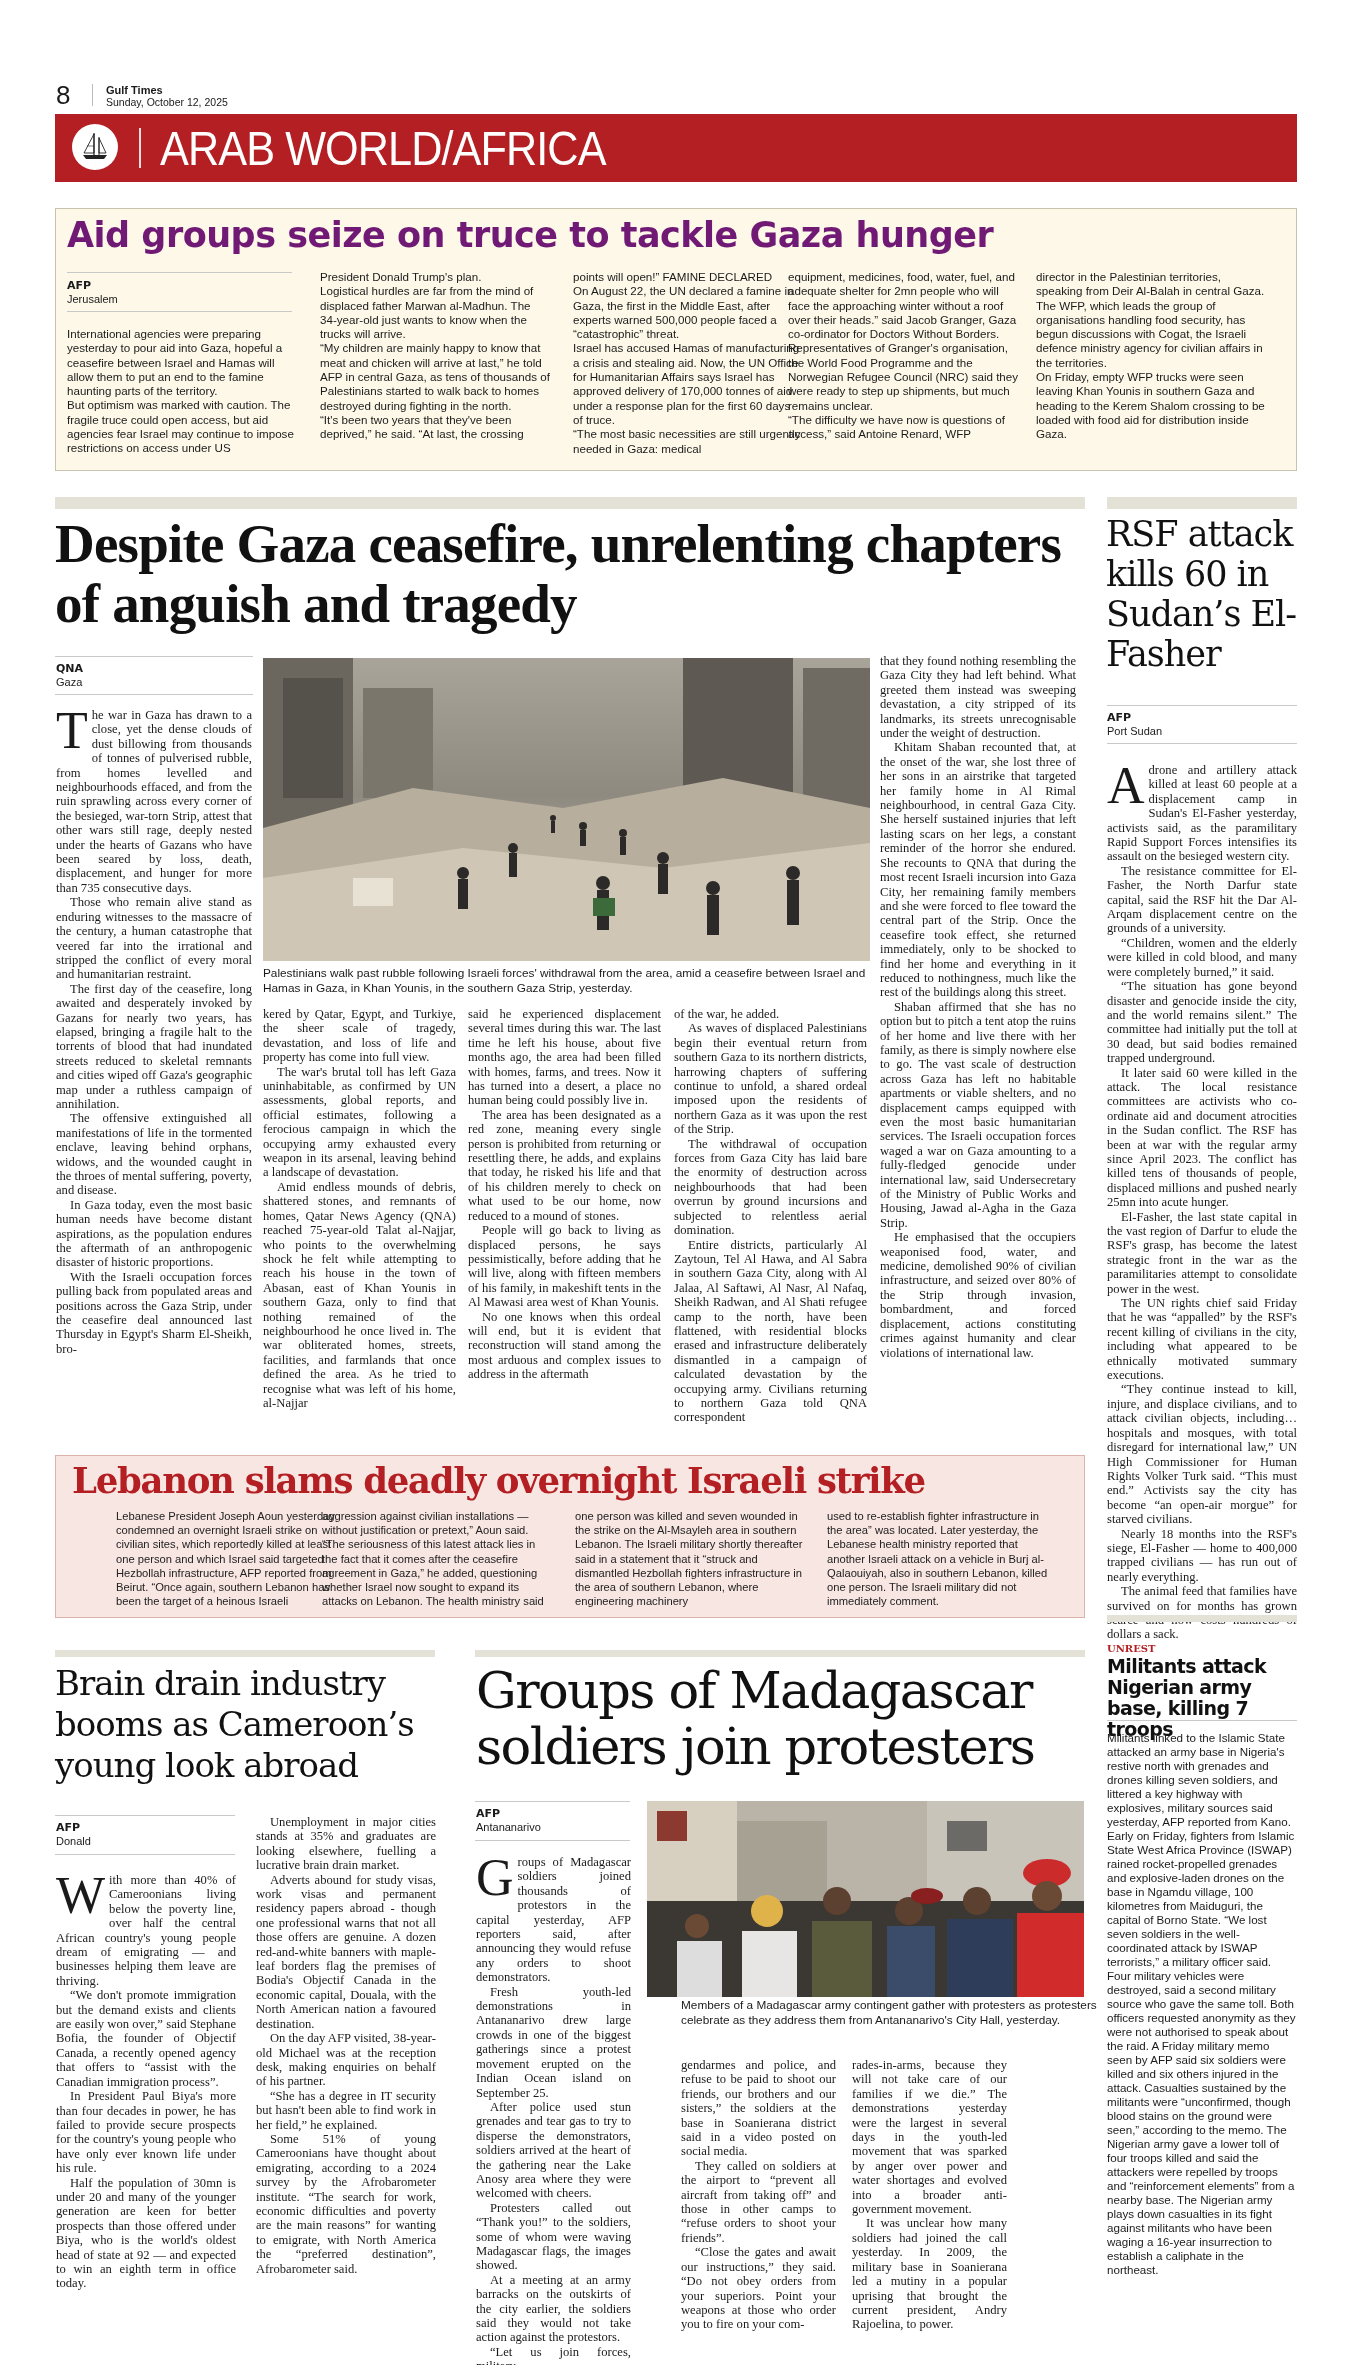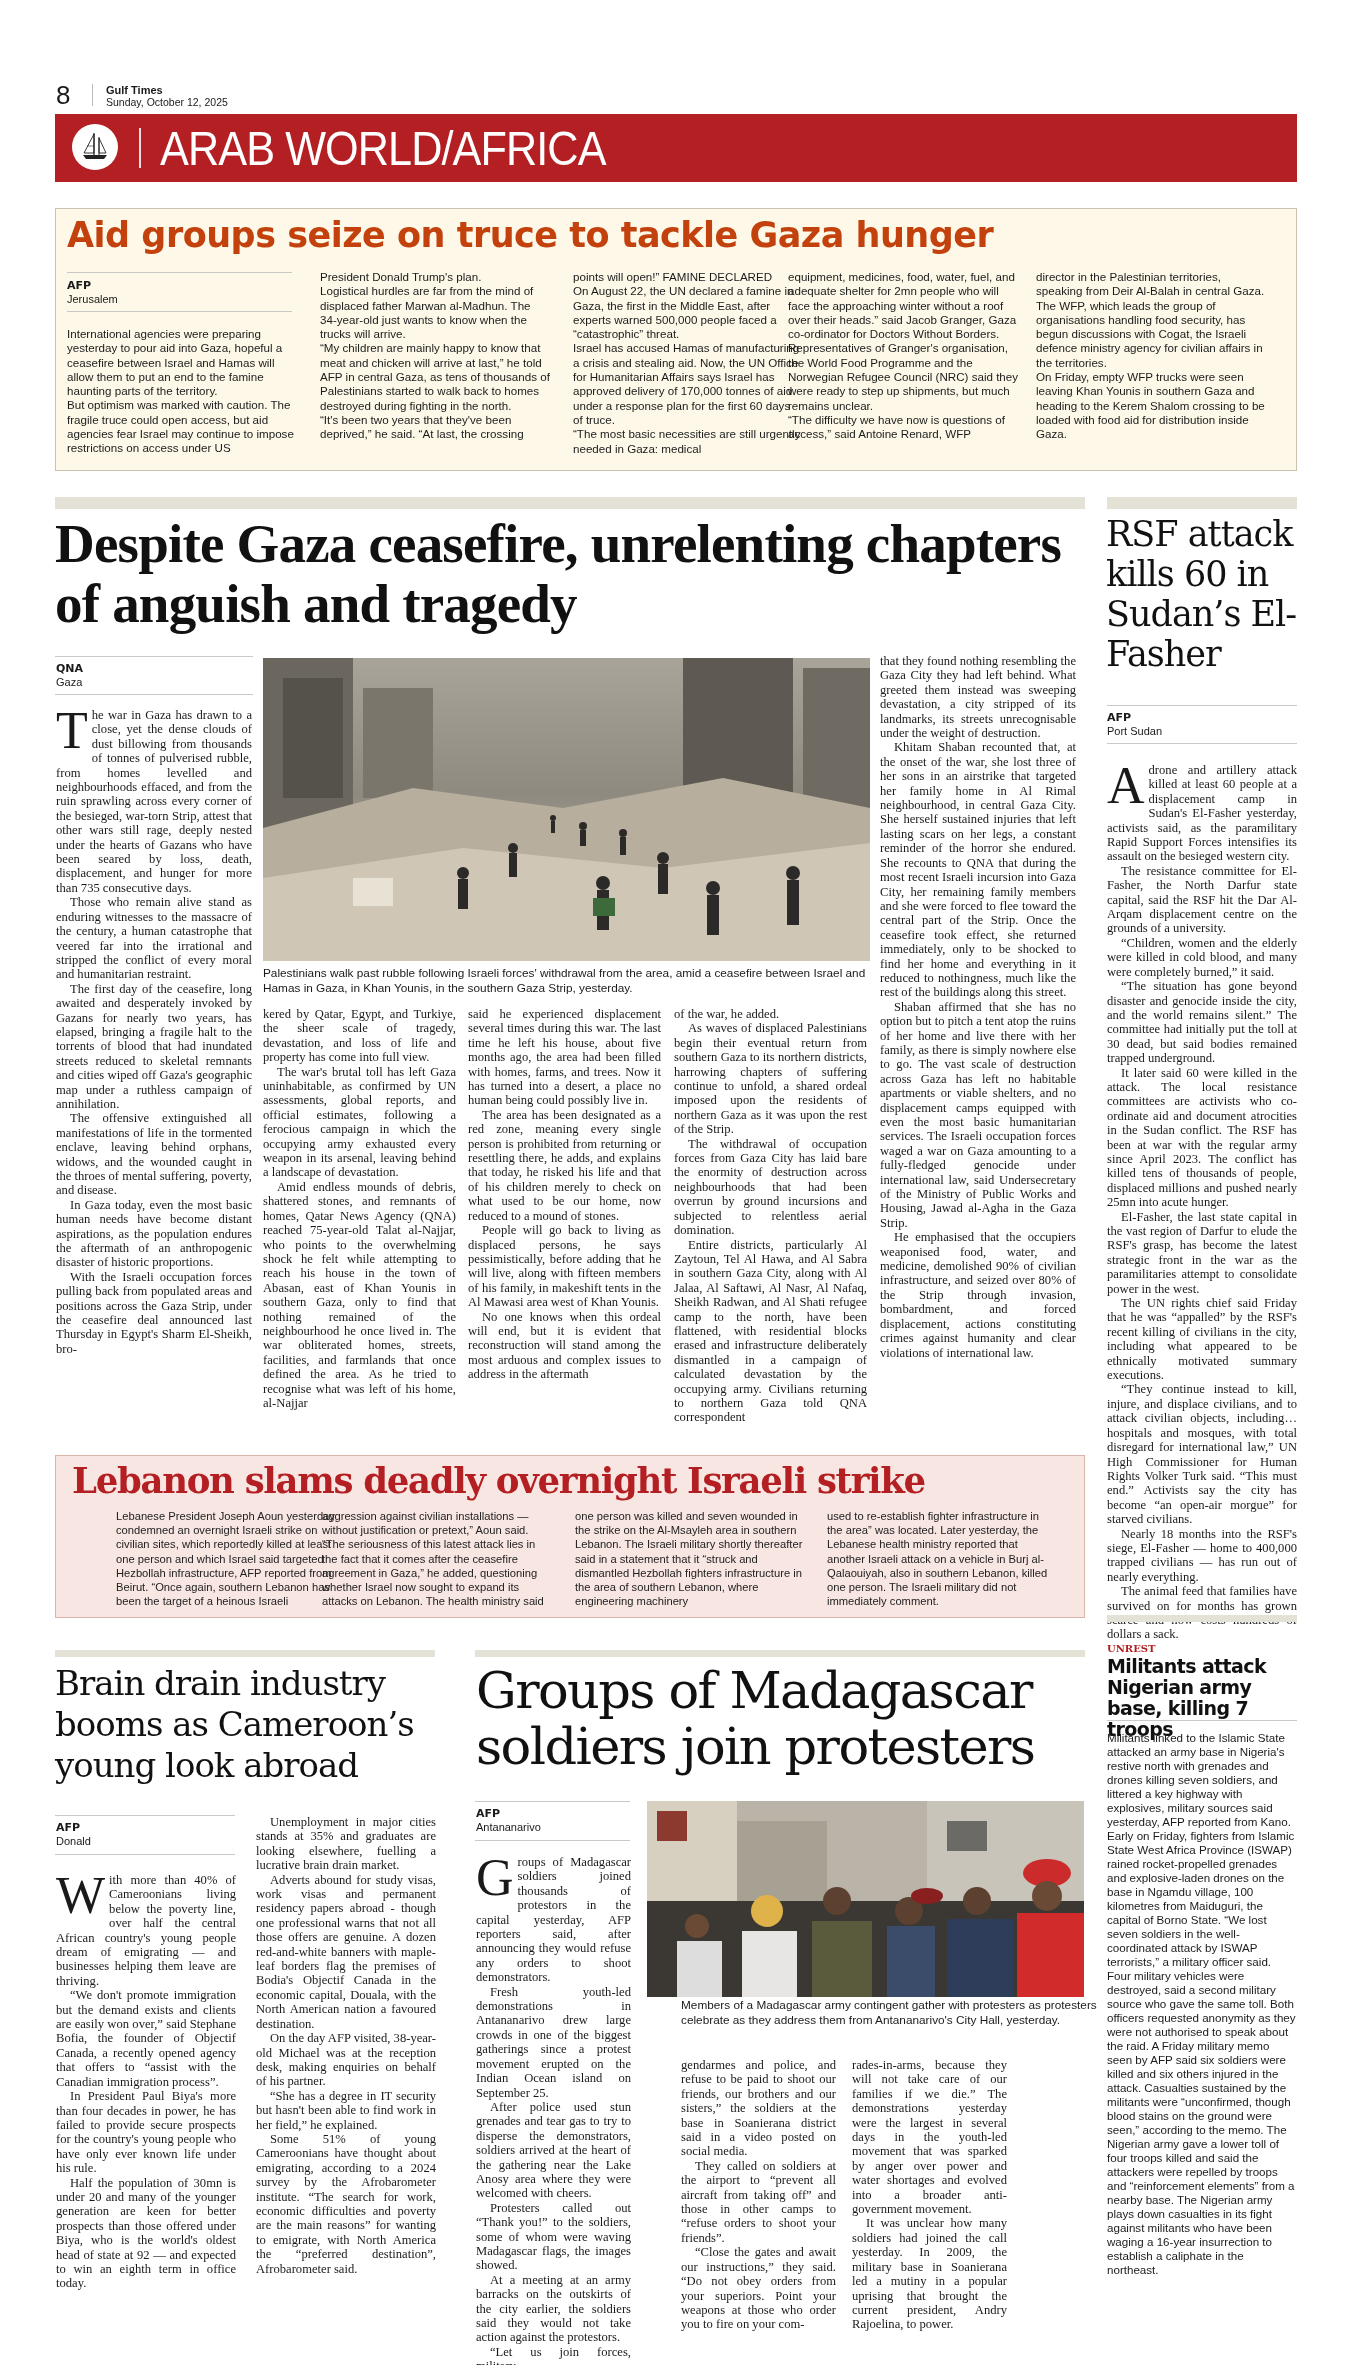--- a/index.html
+++ b/index.html
@@ -12,21 +12,21 @@
   .mast-sep { left: 92px; top: 84px; width: 1px; height: 22px; background: #bbb; }
   .pub-name { left: 106px; top: 84px; font-family: "Liberation Sans", sans-serif; font-weight: bold; font-size: 11px; }
   .pub-date { left: 106px; top: 96px; font-family: "Liberation Sans", sans-serif; font-size: 10.5px; }
   .section-bar { left: 55px; top: 114px; width: 1242px; height: 68px; background: #b31f22; }
   .section-logo { left: 72px; top: 124px; width: 46px; height: 46px; border-radius: 50%; background: #fff; display: flex; align-items: center; justify-content: center; }
   .section-div { left: 139px; top: 128px; width: 2px; height: 40px; background: #fff; opacity: .85; }
   .section-title { left: 160px; top: 121px; color: #fff; font-family: "Liberation Sans", sans-serif; font-size: 48px; font-weight: normal; letter-spacing: -1px; line-height: 56px; transform: scaleX(0.9); transform-origin: left; }
 
   
   .aid-box { left: 55px; top: 208px; width: 1242px; height: 263px; background: #fdf8e8; border: 1px solid #c9c3ae; }
-  .aid-title { left: 67px; top: 213px; font-family: "DejaVu Sans", sans-serif; font-weight: bold; font-size: 35px; letter-spacing: -0.5px; line-height: 44px; color: #c2410c; }
+  .aid-title { left: 67px; top: 213px; font-family: "DejaVu Sans", sans-serif; font-weight: bold; font-size: 35px; letter-spacing: -0.5px; line-height: 44px; color: #701a75; }
   .sans-body { font-family: "Liberation Sans", sans-serif; font-size: 11.6px; line-height: 14.3px; color: #1b1b1b; }
   .byline-agency { font-family: "DejaVu Sans", sans-serif; font-weight: bold; font-size: 11px; }
   .byline-place { font-family: "Liberation Sans", sans-serif; font-size: 11px; }
   .rule { height: 1px; background: #c9c9c9; }
 
   
   .strip { height: 12px; background: #e4e2d6; }
 
   
   .serif-body { font-family: "Liberation Serif", serif; font-size: 12.6px; line-height: 14.4px; text-align: justify; hyphens: auto; color: #1a1a1a; }

